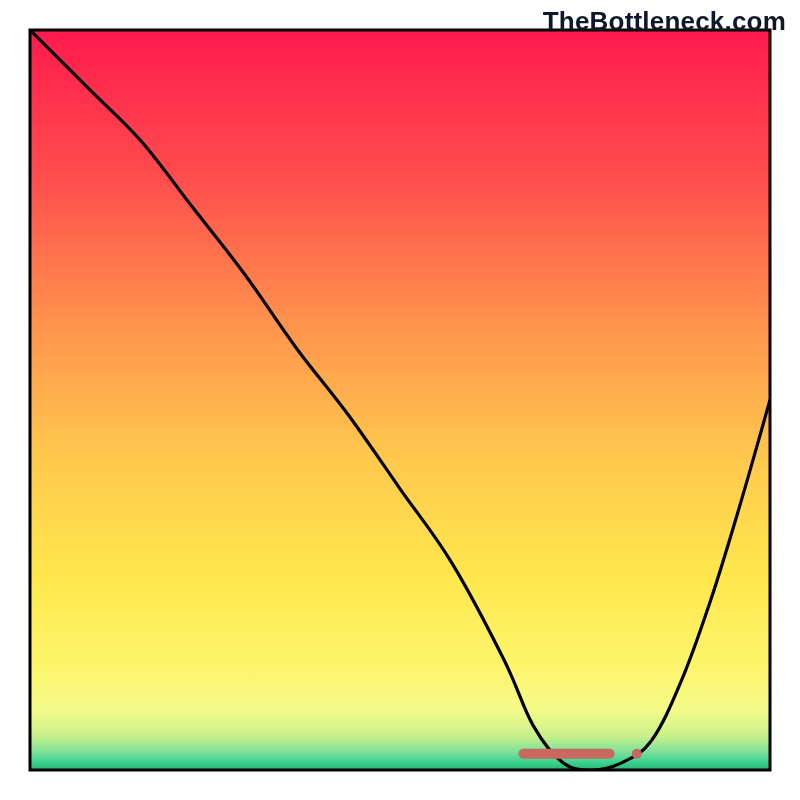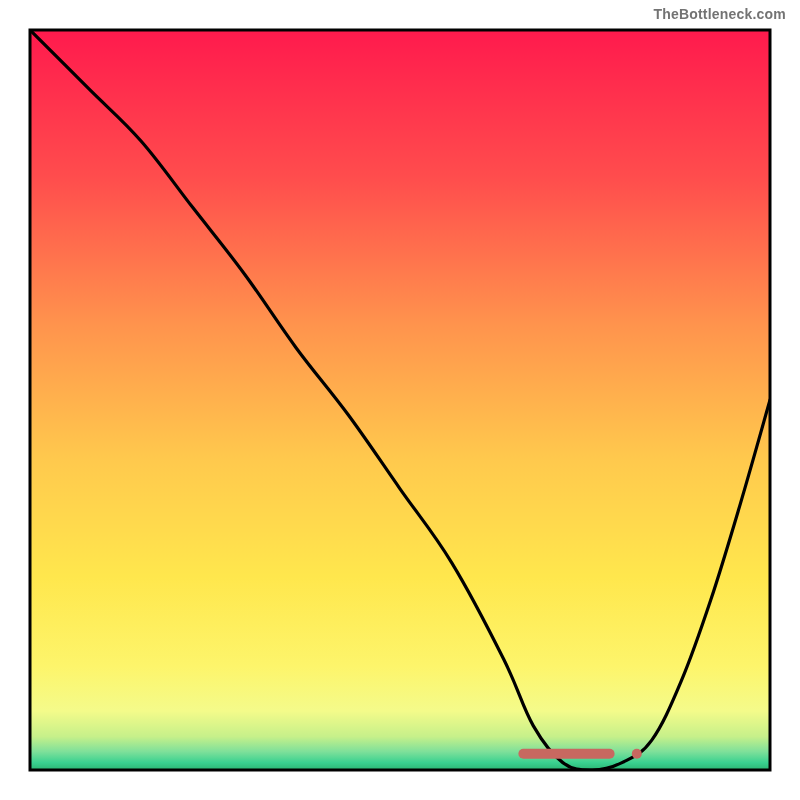--- a/index.html
+++ b/index.html
@@ -3,23 +3,23 @@
 <meta charset="utf-8">
 <style>
   * { margin: 0; padding: 0; box-sizing: border-box; }
   html, body { width: 800px; height: 800px; overflow: hidden; background: #fff; }
   .wrap { position: relative; width: 800px; height: 800px; }
   .watermark {
     position: absolute;
     top: 6px;
     right: 14px;
     font-family: Arial, Helvetica, sans-serif;
-    font-size: 14px;
+    font-size: 26px;
     font-weight: 600;
-    color: #737373;
+    color: #0f172a;
     letter-spacing: 0.2px;
     z-index: 5;
   }
   svg { display: block; }
 </style>
 </head>
 <body>
 
 <div class="wrap">
   <div class="watermark">TheBottleneck.com</div>

